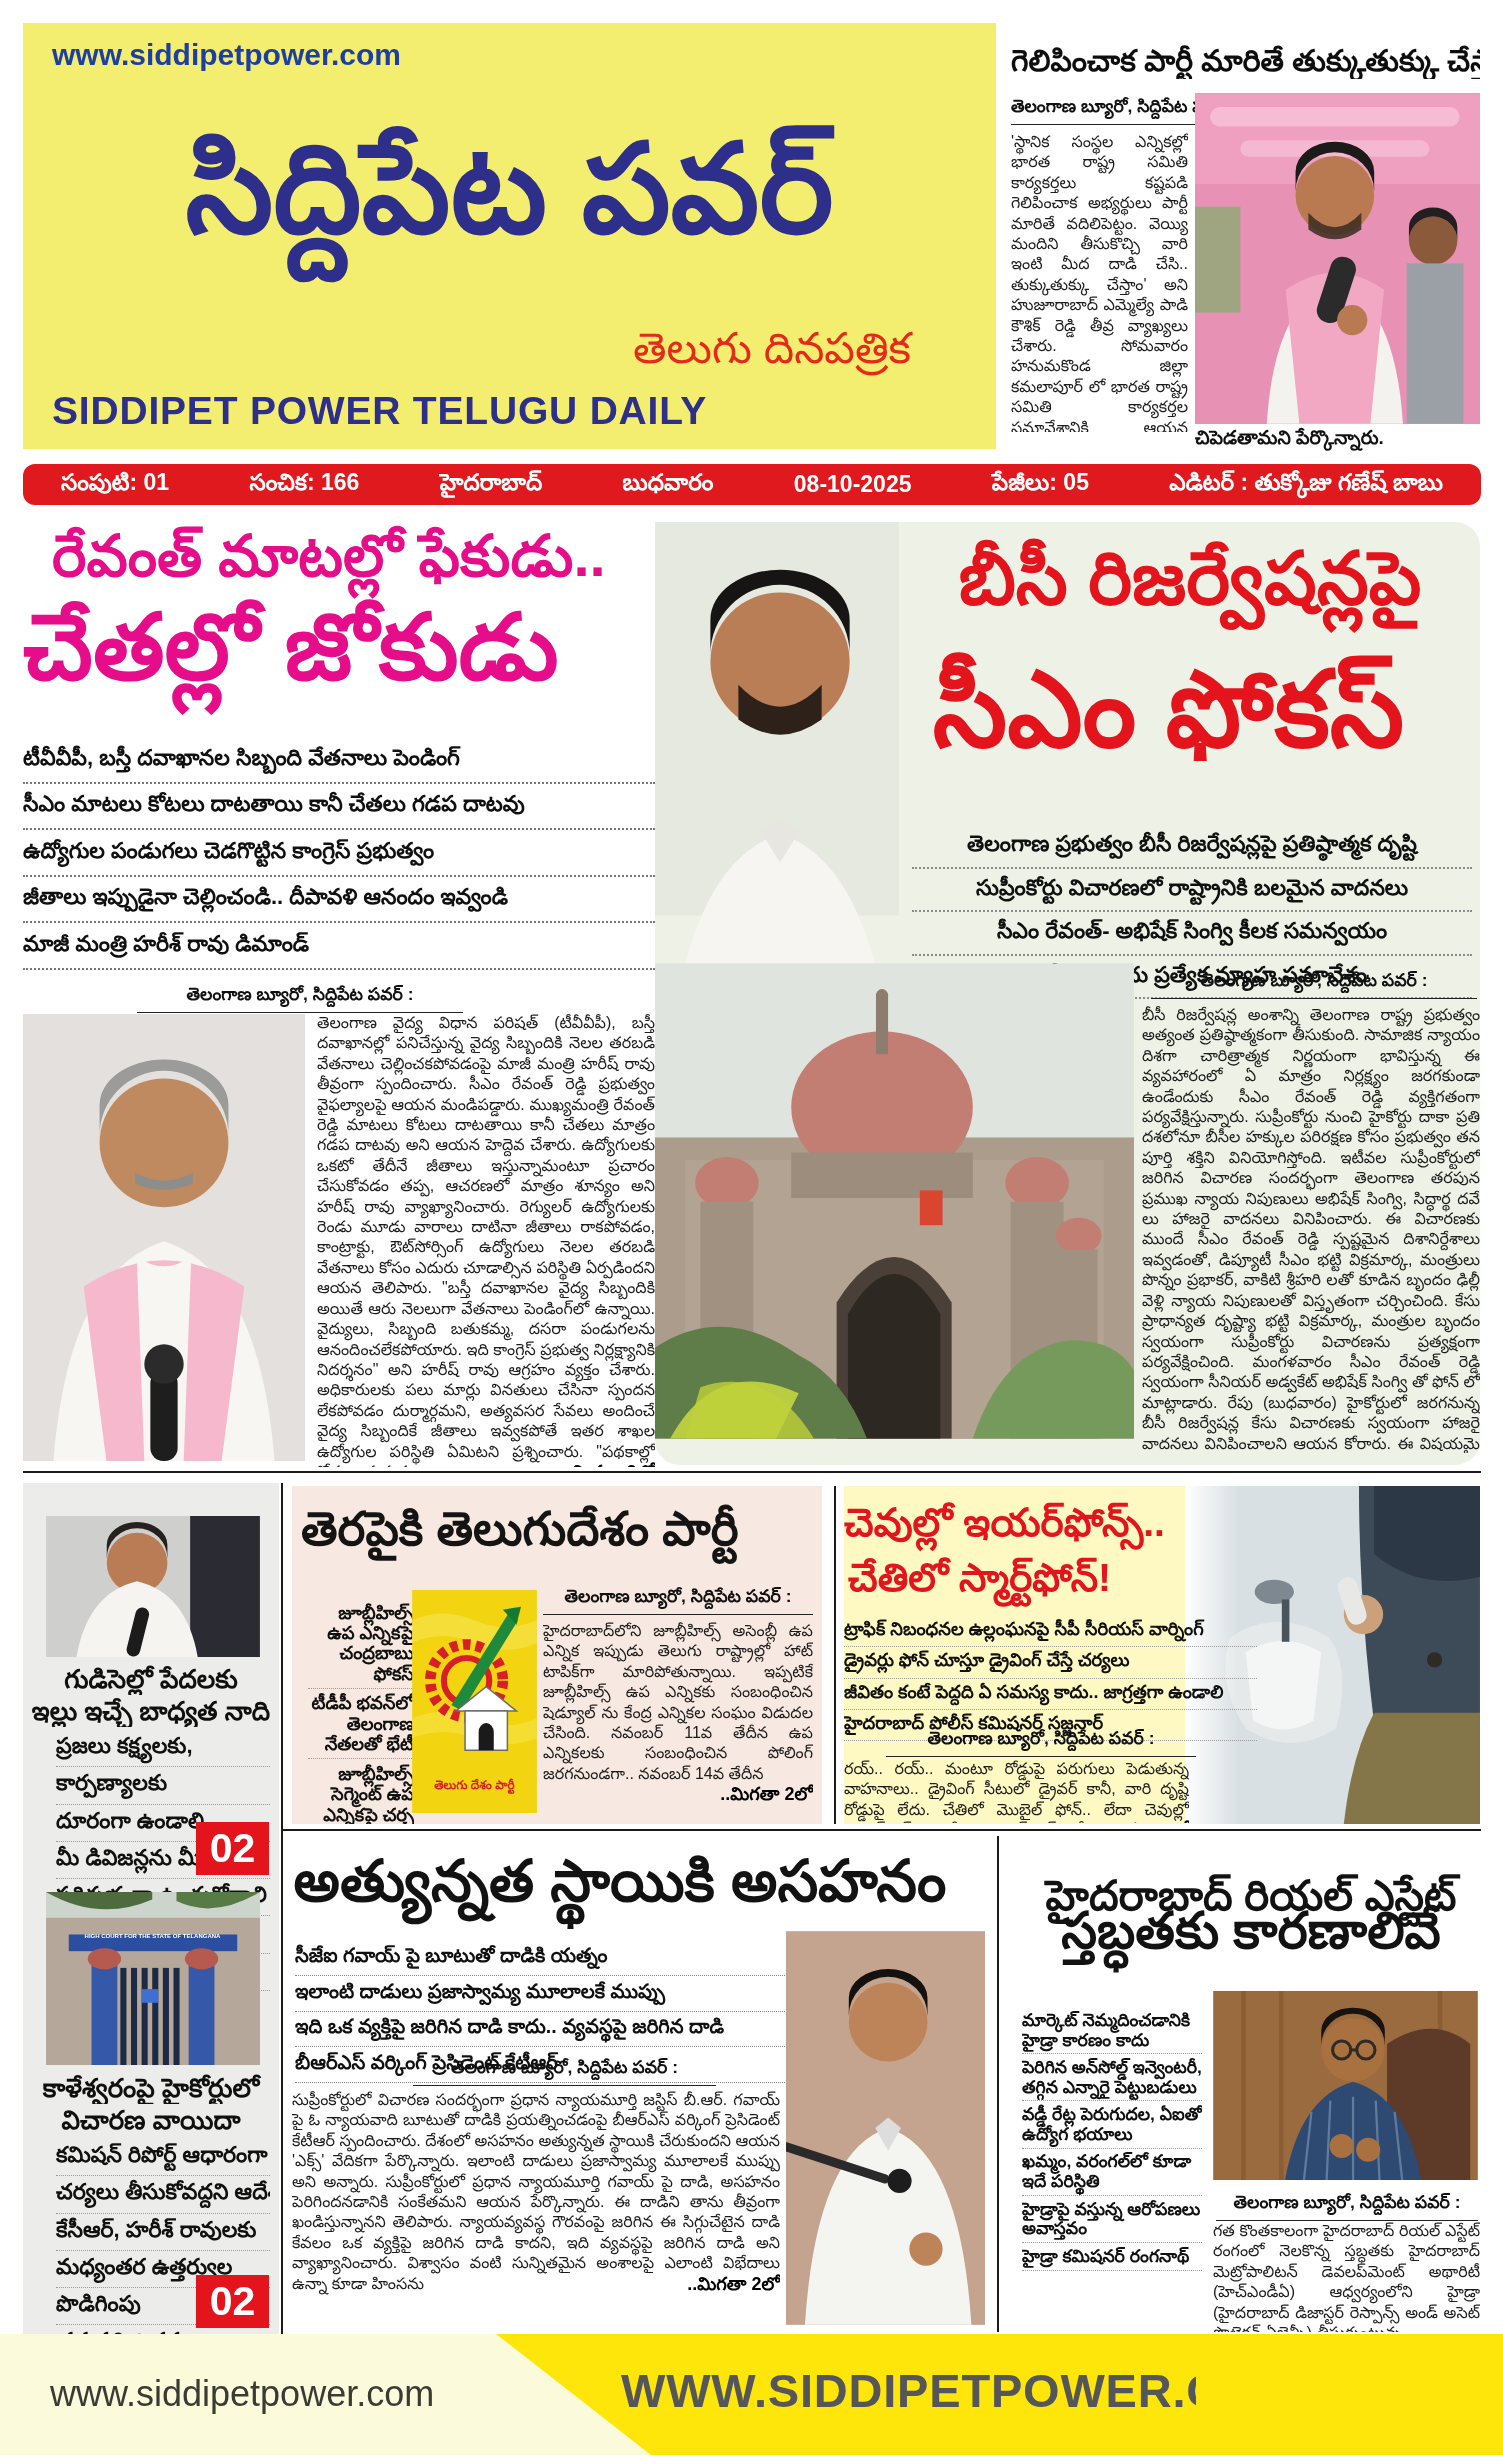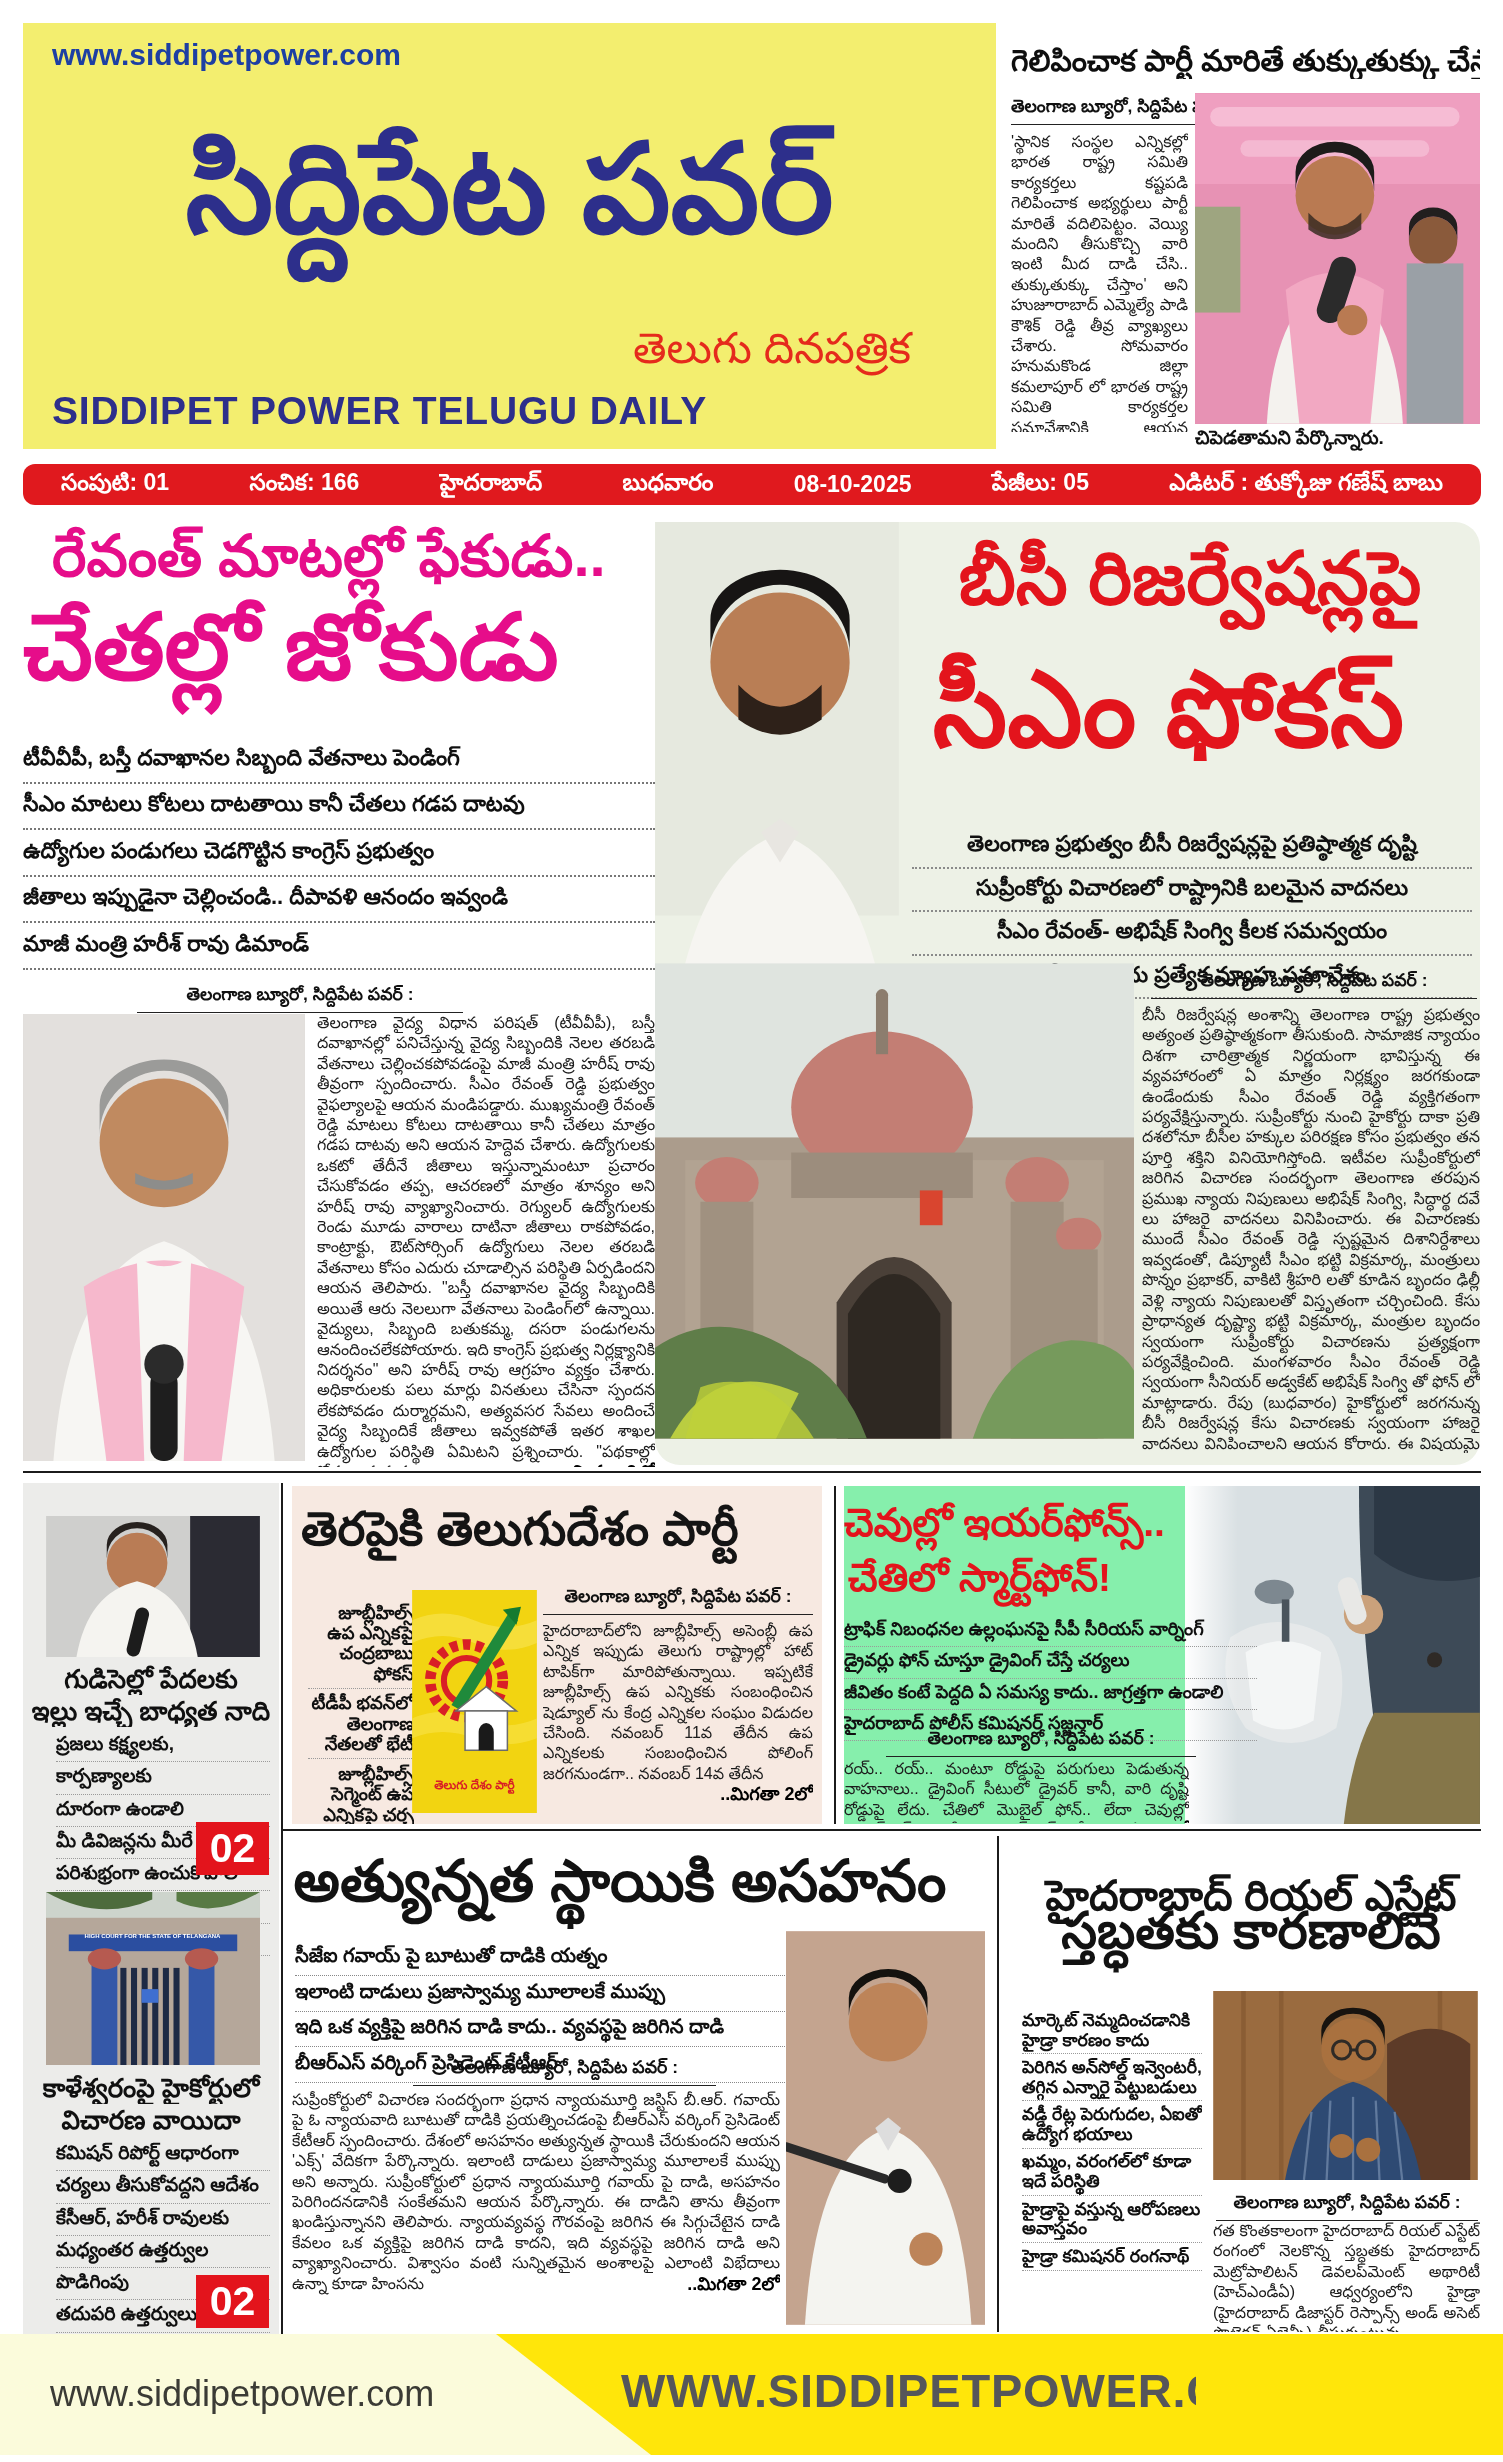--- a/index.html
+++ b/index.html
@@ -59,35 +59,35 @@
 
   
   .hline{background:#1b1b1b;height:1.5px;}
   .vline{background:#1b1b1b;width:1.5px;}
 
   
   #briefcol{left:23px;top:1483px;width:256px;height:853px;background:#ECECEA;}
   .bf-photo1{left:23px;top:33px;width:214px;height:141px;}
   .bf-h{left:4.5px;width:247px;text-align:center;font-size:26px;line-height:32px;font-weight:800;color:#101010;white-space:nowrap;overflow:hidden;}
   .bf-points{left:33px;width:214px;}
-  .bf-points .pt{font-size:19px;padding:3px 0 2.3px;border-bottom:1.5px dotted #9a9a9a;white-space:nowrap;}
+  .bf-points .pt{font-size:22px;padding:3px 0 2.3px;border-bottom:1.5px dotted #9a9a9a;white-space:nowrap;}
   .badge{width:73px;height:53px;background:#E3141C;color:#fff;font-size:41px;font-weight:800;display:flex;align-items:center;justify-content:center;}
   .bf-photo2{left:23px;top:409px;width:214px;height:173px;}
 
   
   #tdp{left:292px;top:1486px;width:530px;height:338px;background:#F7E9E1;}
   .tdp-h{left:9px;top:15px;width:512px;font-size:47px;font-weight:800;color:#141414;white-space:nowrap;overflow:hidden;}
   .tdp-points{left:16px;top:112px;width:106px;text-align:right;}
   .tdp-points .pt{font-size:18px;line-height:20.4px;padding:4.5px 0 3.8px;border-bottom:1.5px dotted #9a9a9a;}
   .tdp-flag{left:120px;top:104px;width:125px;height:223px;}
   .tdp-byline{left:251px;top:100px;width:270px;}
   .tdp-body{left:251px;top:135px;width:270px;height:195px;}
 
   
-  #earph{left:844px;top:1486px;width:636px;height:338px;background:#86efac;}
+  #earph{left:844px;top:1486px;width:636px;height:338px;background:#fef9c3;}
   .ep-photo{left:341px;top:0;width:295px;height:338px;}
   .ep-h1{left:0;top:15px;font-size:39px;font-weight:800;color:#E3141C;white-space:nowrap;overflow:hidden;max-width:424px;}
   .ep-h2{left:4px;top:70px;font-size:39px;font-weight:800;color:#E3141C;white-space:nowrap;overflow:hidden;max-width:424px;}
   .ep-points{left:0;top:130px;width:413px;}
   .ep-points .pt{font-size:18px;padding:3px 0 2.3px;border-bottom:1.5px dotted #9a9a9a;white-space:nowrap;}
   .ep-byline{left:42px;top:242px;width:310px;}
   .ep-body{left:0;top:273px;width:345px;height:64px;}
 
   
   #ktr{left:292px;top:1836px;width:693px;height:500px;}

